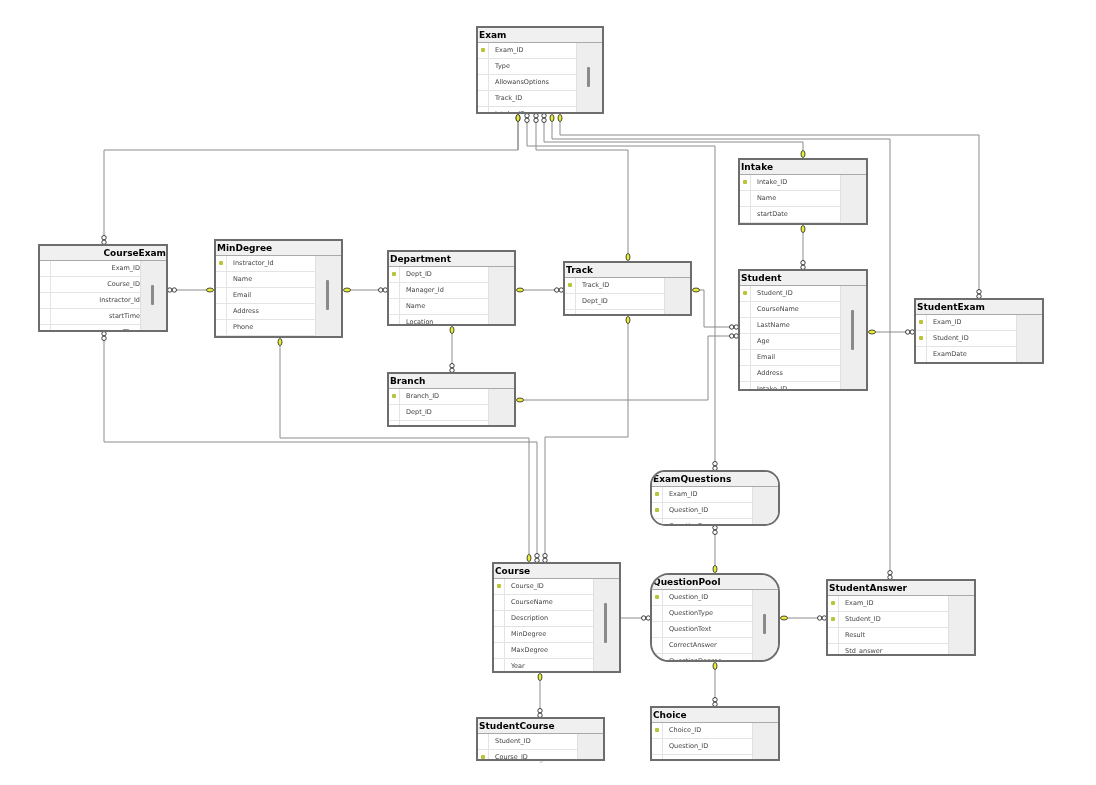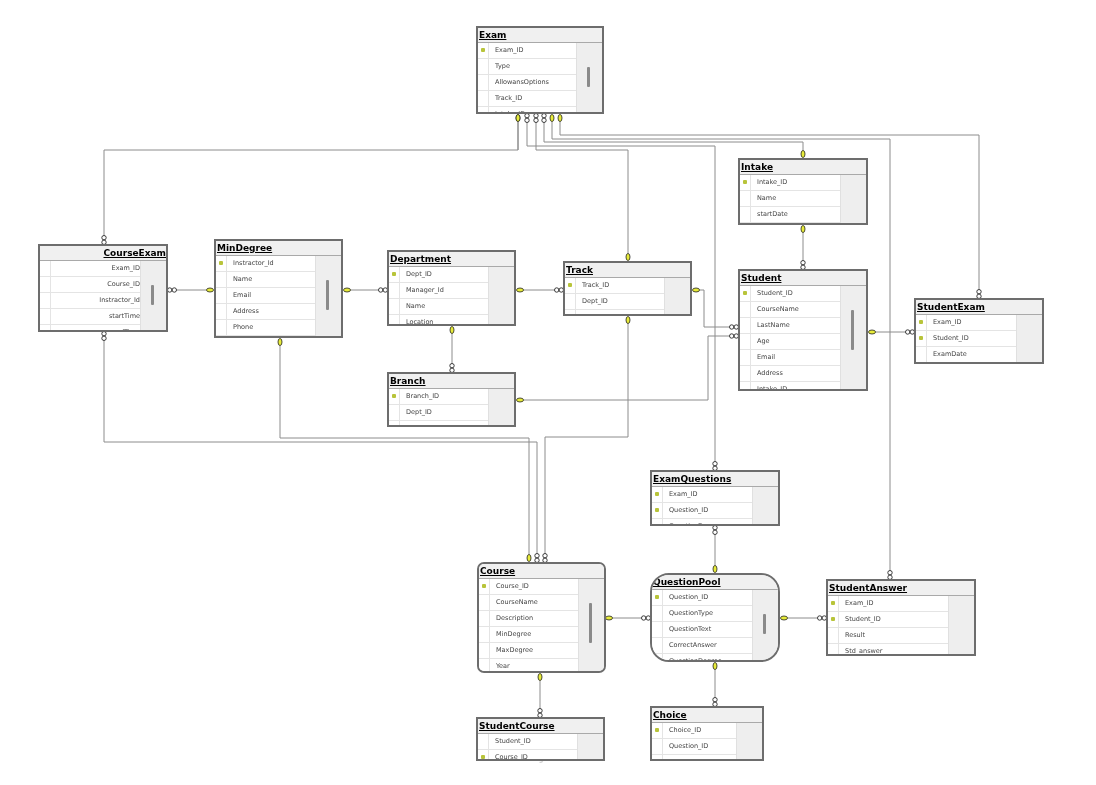--- a/index.html
+++ b/index.html
@@ -1,20 +1,20 @@
 <!DOCTYPE html>
 <html><head>
   <meta charset="utf-8">
   <style>
     html, body { margin:0; padding:0; background:#ffffff; }
     body { width:1096px; height:785px; position:relative; overflow:hidden; font-family:"DejaVu Sans", sans-serif; }
     #canvas { position:absolute; left:0; top:0; width:1096px; height:785px; }
     #lines { position:absolute; left:0; top:0; width:1096px; height:785px; pointer-events:none; }
     .tbl { position:absolute; background:#f0f0f0; border:2px solid #6d6d6d; box-sizing:border-box; overflow:hidden; }
-    .tbl-title { height:14px; line-height:14px; font-weight:bold; font-size:9px; color:#000; padding-left:1px; background:#f0f0f0; border-bottom:1px solid #a9a9a9; white-space:nowrap; overflow:hidden;text-decoration:underline; }
+    .tbl-title { height:14px; line-height:14px; font-weight:bold; font-size:9px; color:#000; padding-left:1px; background:#f0f0f0; border-bottom:1px solid #a9a9a9; white-space:nowrap; overflow:hidden; }
     .tbl-body { position:relative; background:#ffffff; margin-right:26px; }
     .tbl-scroll { position:absolute; right:0; top:15px; bottom:0; width:25px; background:#eeeeee; border-left:1px solid #e0e0e0; }
     .tbl-thumb { position:absolute; left:10px; width:3px; background:#8a8a8a; border-radius:1px; }
     .col { height:15px; line-height:15px; font-size:6.5px; color:#444; border-bottom:1px solid #e4e4e4; white-space:nowrap; overflow:hidden; position:relative; padding-left:17px; }
     .col .gut { position:absolute; left:0; top:0; width:10px; height:15px; border-right:1px solid #e4e4e4; }
     .key { position:absolute; left:3px; top:5px; width:4px; height:4px; background:#b8c43a; border-radius:1px; }
     .watermark { position:absolute; left:484px; top:718px; width:140px; color:#c9c9c9; font-family:"DejaVu Sans", sans-serif; opacity:0.75; }
     .watermark .ar { font-size:26px; font-weight:bold; letter-spacing:2px; line-height:28px; color:#cfcfcf; }
     .watermark .en { font-size:16px; letter-spacing:1px; line-height:18px; color:#c6c6c6; }
   </style>
@@ -308,30 +308,30 @@
   </div>
 <div class="tbl" style="left: 914px; top: 298px; width: 130px; height: 66px;">
     <div class="tbl-title">StudentExam</div>
     <div class="tbl-body">
       <div class="col"><span class="gut"></span><span class="key"></span><span>Exam_ID</span></div>
       <div class="col"><span class="gut"></span><span class="key"></span><span>Student_ID</span></div>
       <div class="col"><span class="gut"></span><span>ExamDate</span></div>
     </div>
     <div class="tbl-scroll"></div>
   </div>
-<div class="tbl" style="left: 650px; top: 470px; width: 130px; height: 56px;">
+<div class="tbl" style="left: 650px; top: 470px; width: 130px; height: 56px; border-radius: 15px;">
     <div class="tbl-title">ExamQuestions</div>
     <div class="tbl-body">
       <div class="col"><span class="gut"></span><span class="key"></span><span>Exam_ID</span></div>
       <div class="col"><span class="gut"></span><span class="key"></span><span>Question_ID</span></div>
       <div class="col"><span class="gut"></span><span>QuestionDegree</span></div>
     </div>
     <div class="tbl-scroll"></div>
   </div>
-<div class="tbl" style="left: 477px; top: 562px; width: 129px; height: 111px; border-radius: 7px;">
+<div class="tbl" style="left: 492px; top: 562px; width: 129px; height: 111px;">
     <div class="tbl-title">Course</div>
     <div class="tbl-body">
       <div class="col"><span class="gut"></span><span class="key"></span><span>Course_ID</span></div>
       <div class="col"><span class="gut"></span><span>CourseName</span></div>
       <div class="col"><span class="gut"></span><span>Description</span></div>
       <div class="col"><span class="gut"></span><span>MinDegree</span></div>
       <div class="col"><span class="gut"></span><span>MaxDegree</span></div>
       <div class="col"><span class="gut"></span><span>Year</span></div>
     </div>
     <div class="tbl-scroll">
@@ -362,21 +362,21 @@
     <div class="tbl-scroll"></div>
   </div>
 <div class="tbl" style="left: 476px; top: 717px; width: 129px; height: 44px;">
     <div class="tbl-title">StudentCourse</div>
     <div class="tbl-body">
       <div class="col"><span class="gut"></span><span>Student_ID</span></div>
       <div class="col"><span class="gut"></span><span class="key"></span><span>Course_ID</span></div>
     </div>
     <div class="tbl-scroll"></div>
   </div>
-<div class="tbl" style="left: 650px; top: 706px; width: 114px; height: 55px;">
+<div class="tbl" style="left: 650px; top: 706px; width: 130px; height: 55px;">
     <div class="tbl-title">Choice</div>
     <div class="tbl-body">
       <div class="col"><span class="gut"></span><span class="key"></span><span>Choice_ID</span></div>
       <div class="col"><span class="gut"></span><span>Question_ID</span></div>
       <div class="col"><span class="gut"></span><span>ChoiceText</span></div>
     </div>
     <div class="tbl-scroll"></div>
   </div>
 
 </body></html>

